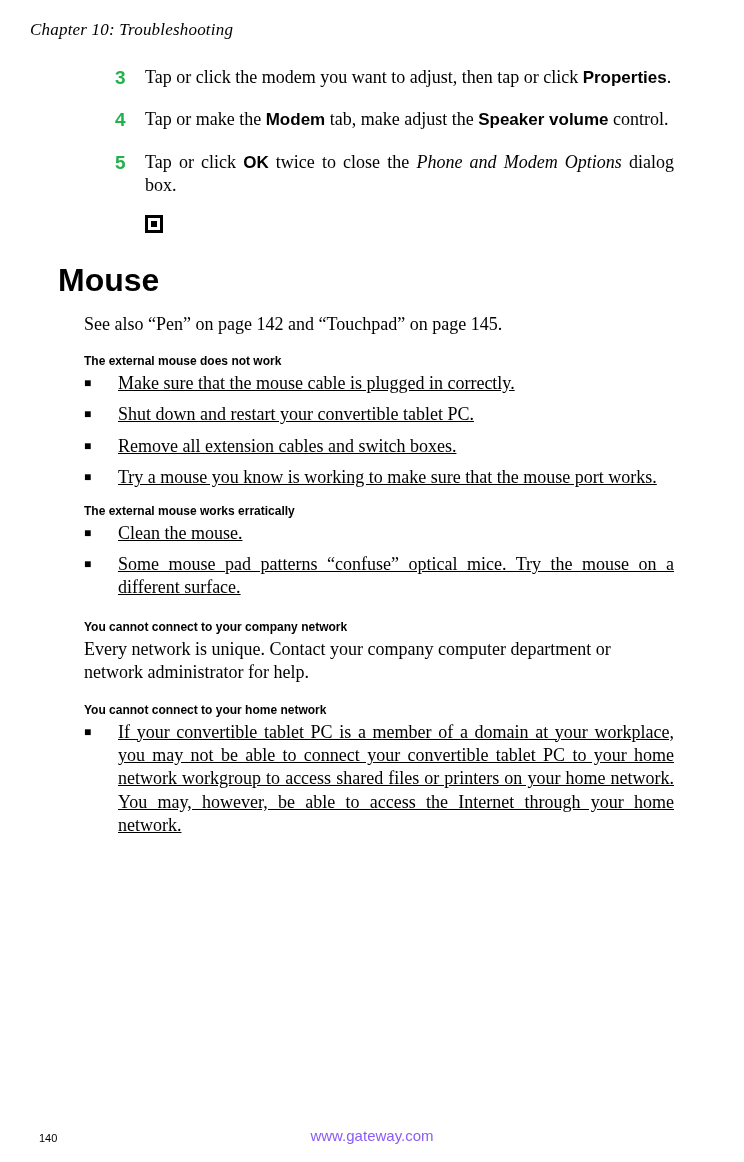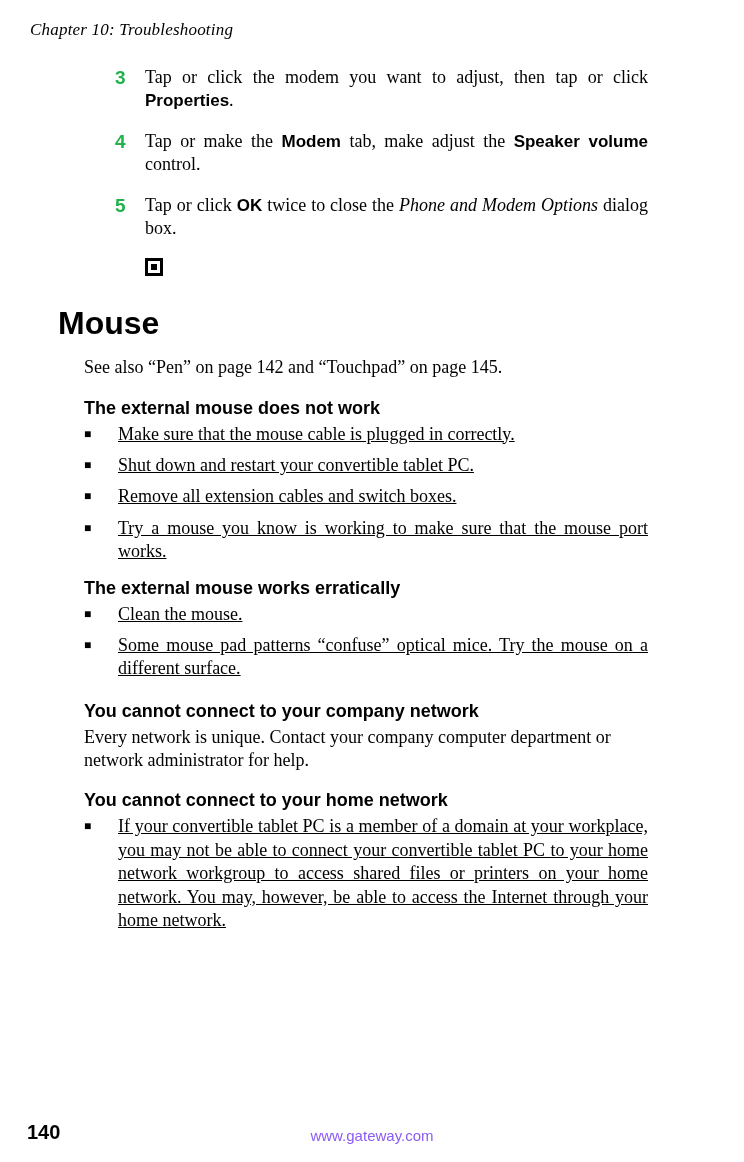--- a/index.html
+++ b/index.html
@@ -8,21 +8,21 @@
       height: 1162px;
       background: #fff;
       font-family: 'ITC Stone Serif', Georgia, serif;
       color: #000;
       position: relative;
     }
     .page {
       position: relative;
       width: 744px;
       height: 1162px;
-      padding: 20px 96px 0 30px;
+      padding: 20px 70px 0 30px;
     }
     .header-line {
       font-family: Georgia, serif;
       font-style: italic;
       font-size: 17px;
       color: #000;
       margin-bottom: 26px;
       letter-spacing: 0.2px;
     }
     .step-row {
@@ -85,21 +85,21 @@
     .para {
       margin-bottom: 18px;
       text-align: justify;
     }
     .link {
       color: #000000;
     }
     .sub-head {
       font-family: 'Myriad Pro', Arial, Helvetica, sans-serif;
       font-weight: bold;
-      font-size: 18px;
+      font-size: 12px;
       margin-left: 54px;
       margin-bottom: 4px;
       margin-top: 14px;
     }
     .bullet-row {
       display: flex;
       margin-left: 54px;
       margin-bottom: 8px;
       line-height: 1.3;
     }
@@ -117,24 +117,24 @@
     .footer {
       position: absolute;
       bottom: 18px;
       left: 0;
       width: 744px;
       display: flex;
       align-items: baseline;
     }
     .page-num {
       font-family: Arial, Helvetica, sans-serif;
-      font-weight: bold;
-      font-size: 20px;
+      font-weight: normal;
+      font-size: 11px;
       position: absolute;
-      left: 27px;
+      left: 39px;
       bottom: 0;
     }
     .footer-url {
       font-family: Arial, Helvetica, sans-serif;
       font-size: 15px;
       color: #8b5cf6;
       width: 100%;
       text-align: center;
     }
   </style>

